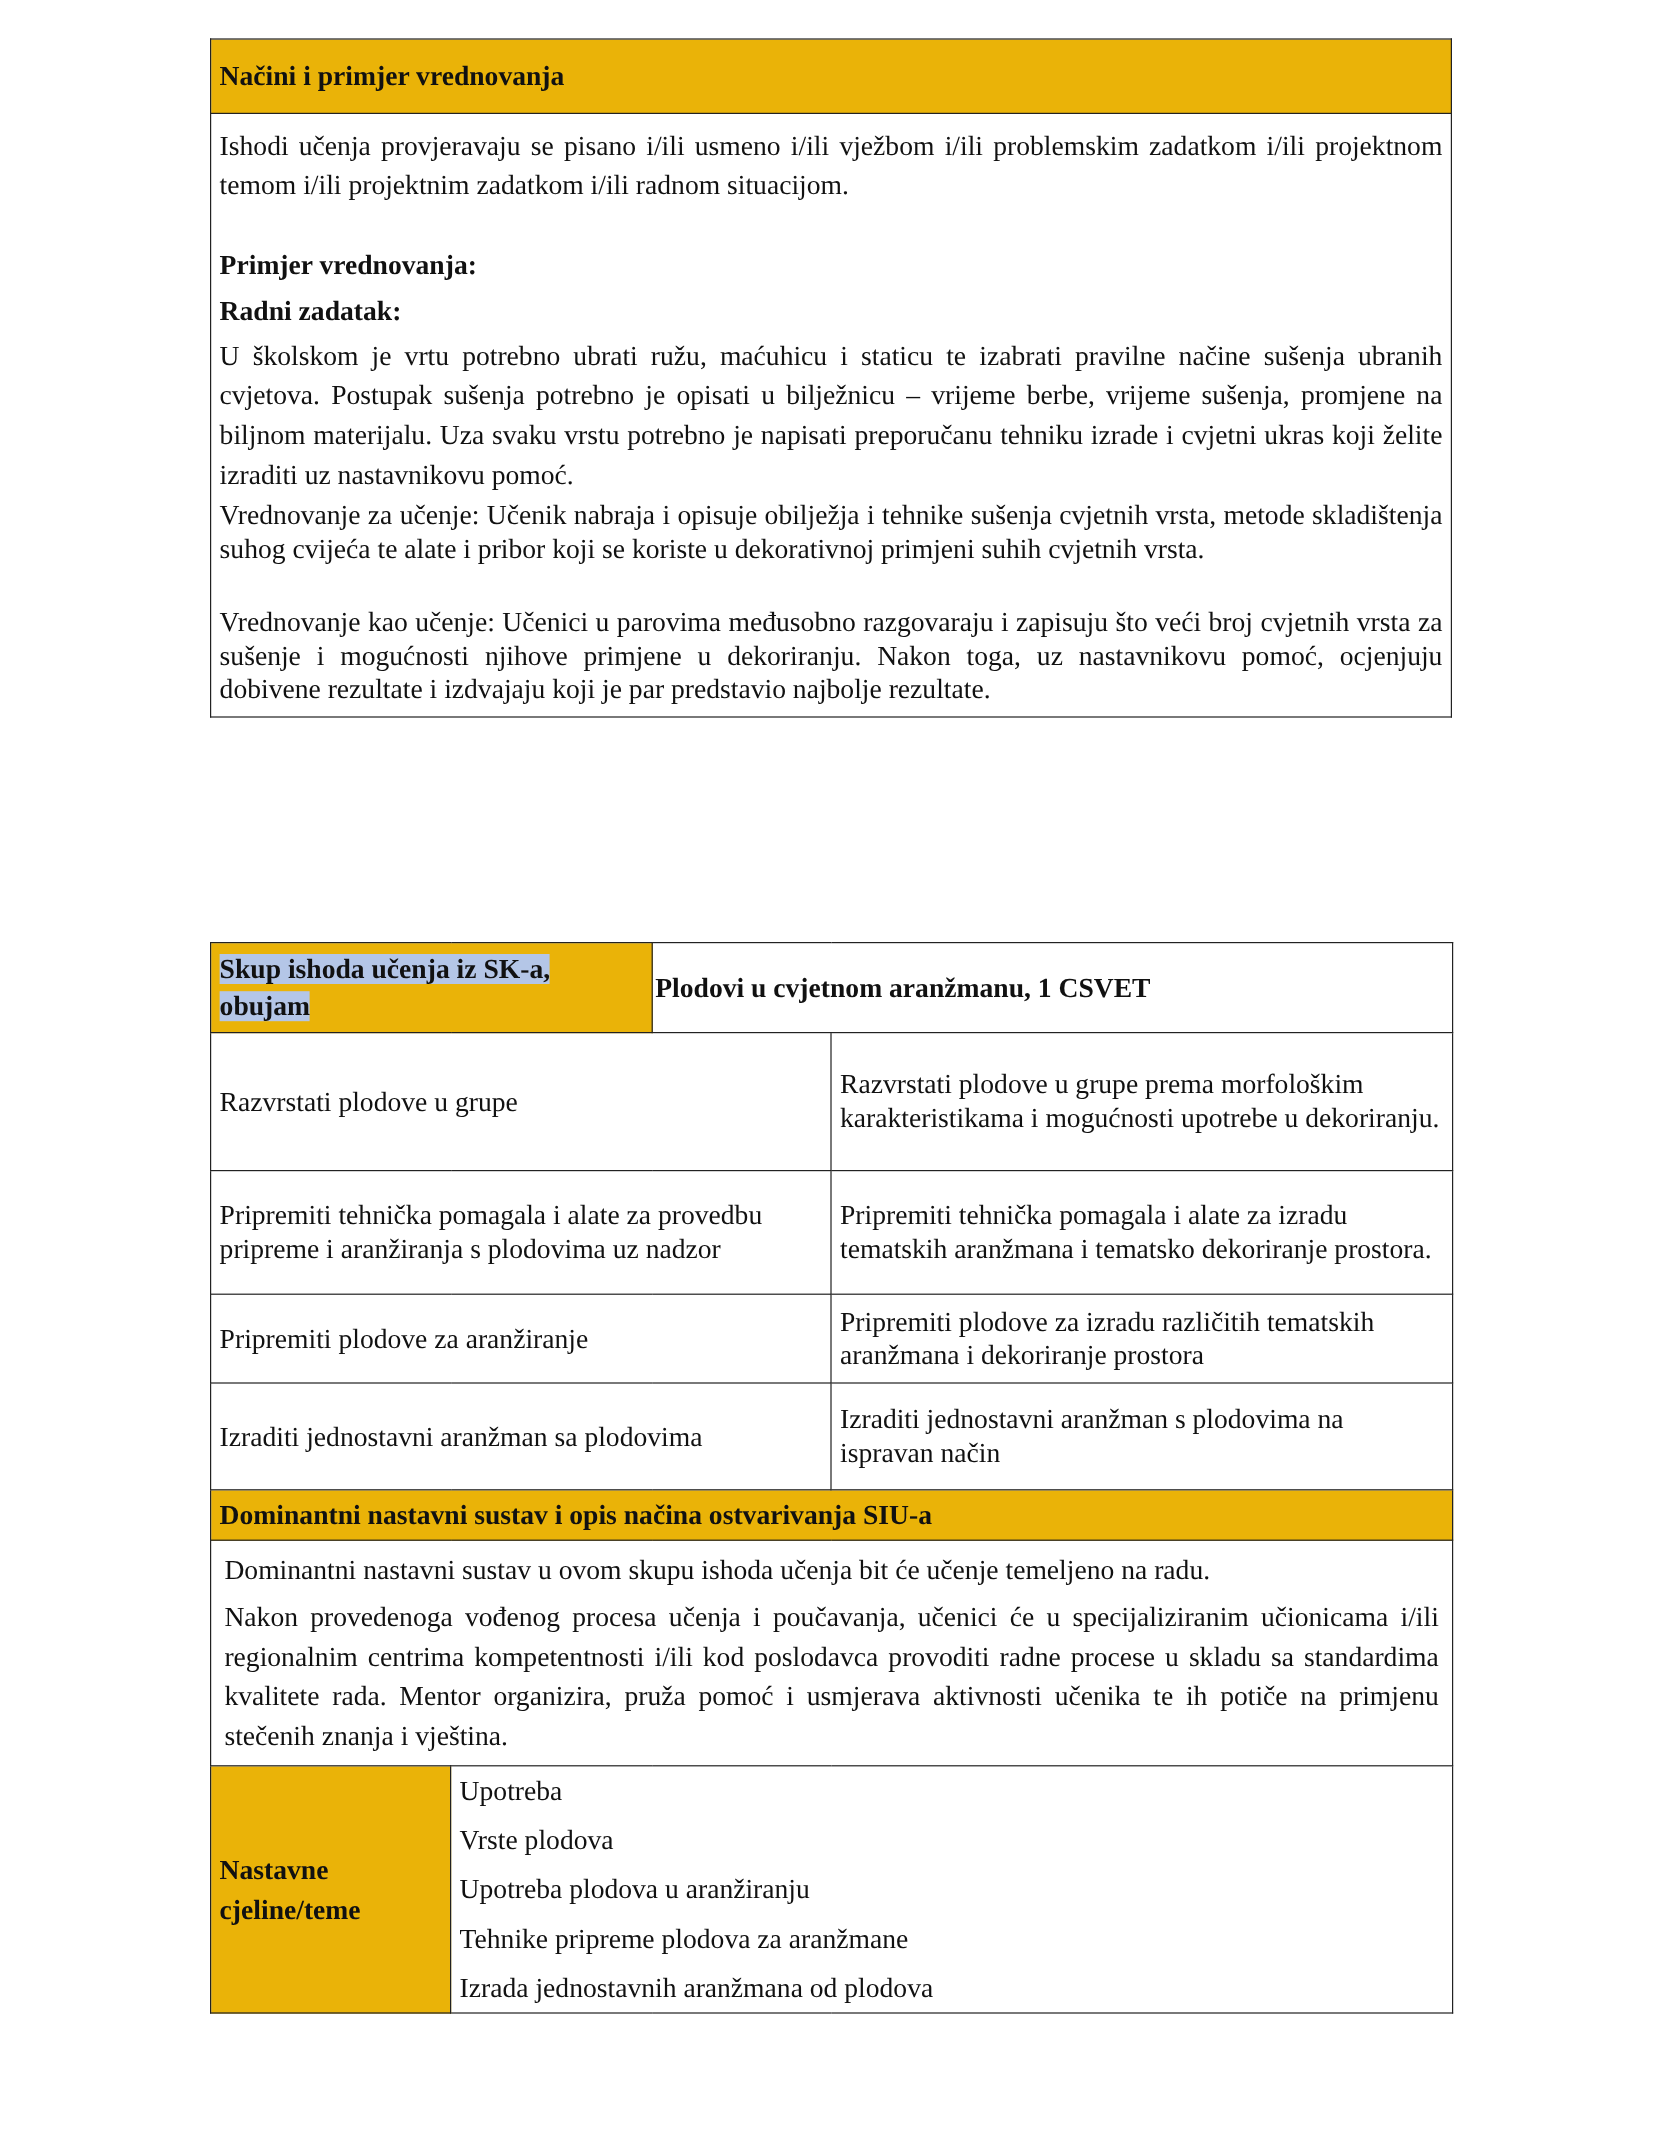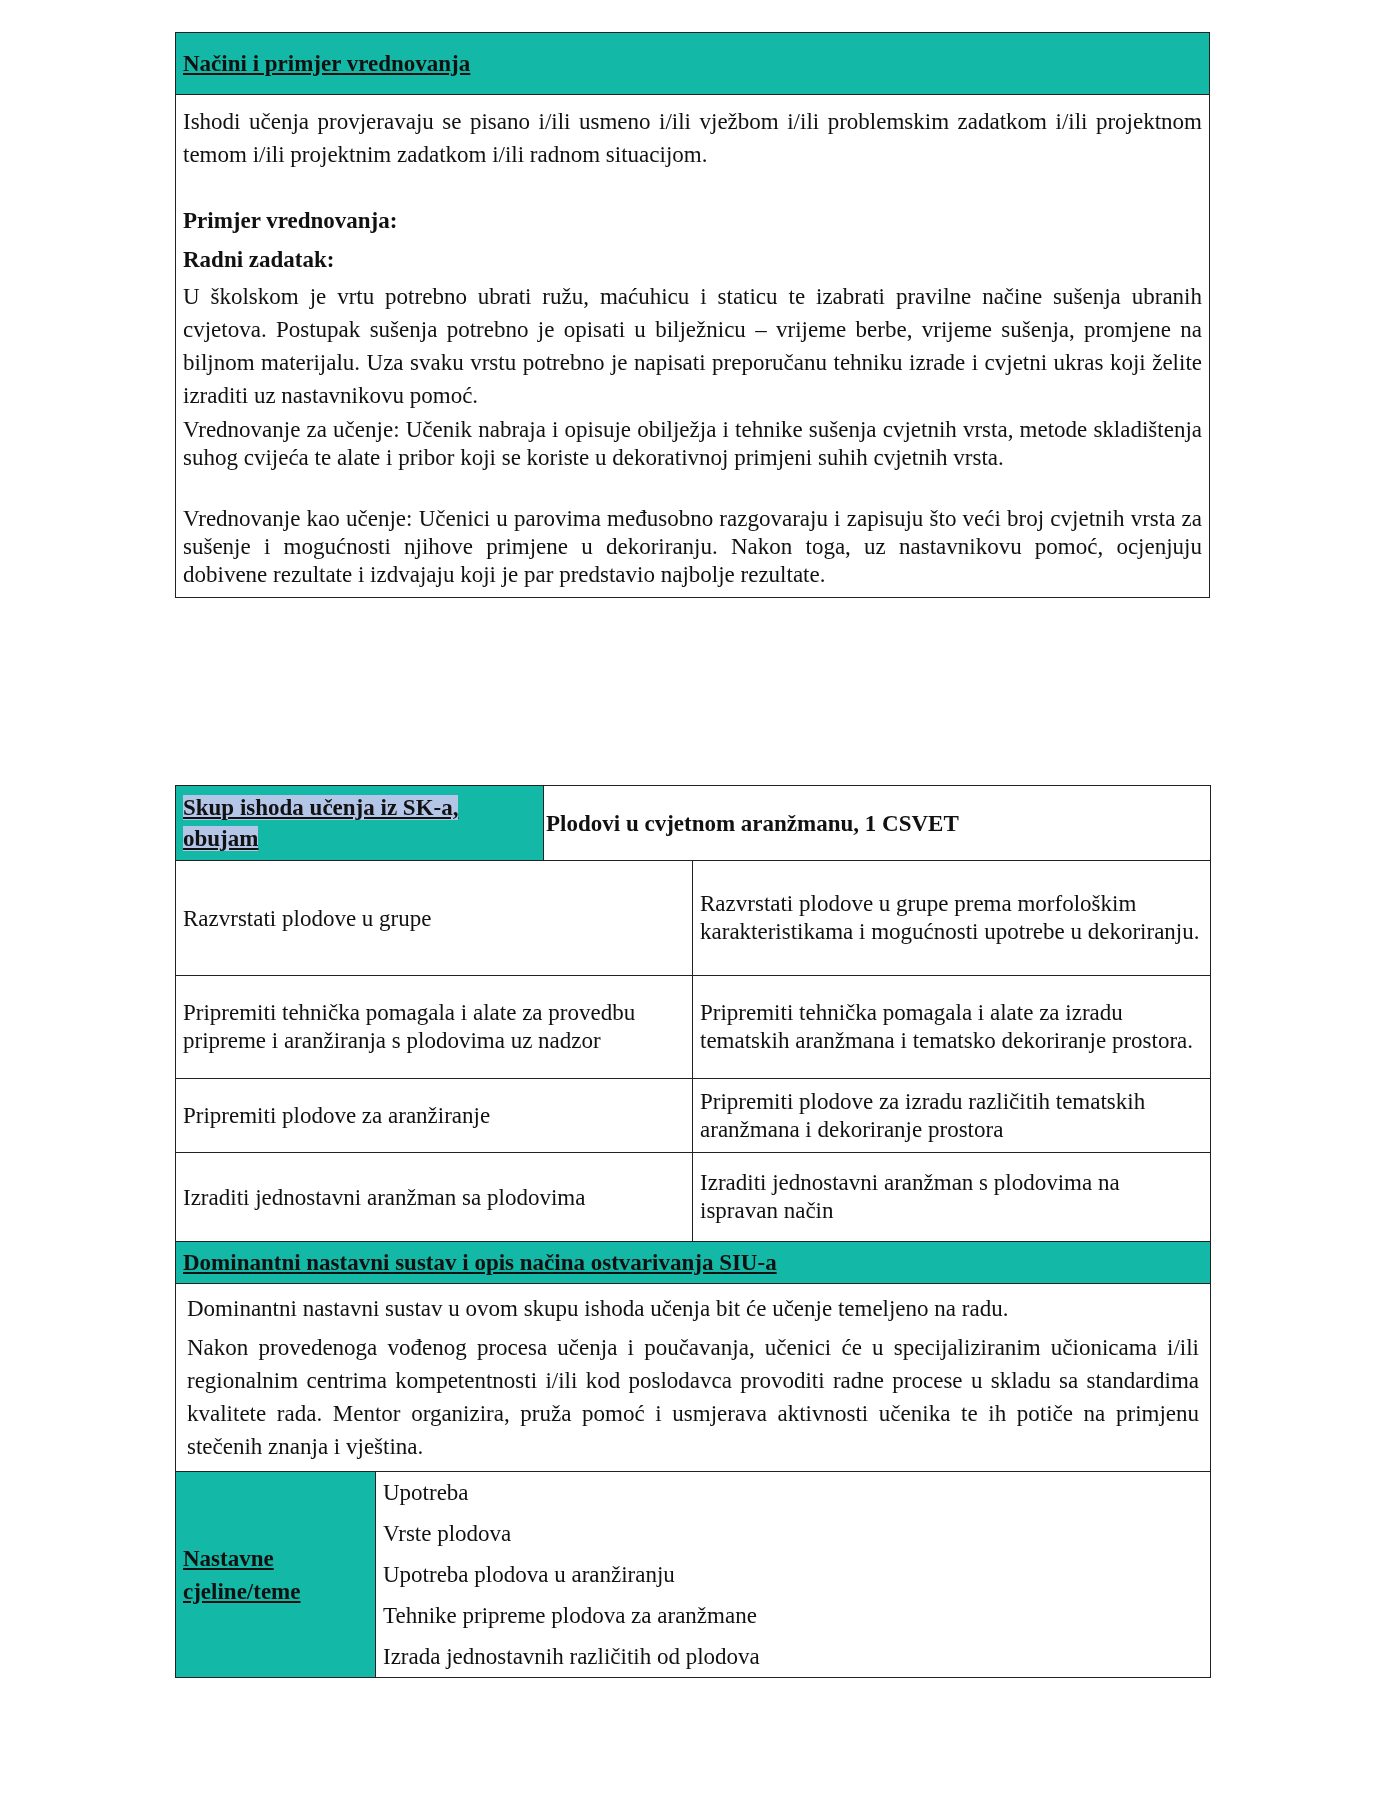--- a/index.html
+++ b/index.html
@@ -1,20 +1,20 @@
 <!DOCTYPE html>
 <html><head>
 <meta charset="utf-8">
 <style>
   html, body { margin:0; padding:0; background:#ffffff; }
   body { width:1386px; height:1797px; position:relative; overflow:hidden;
          font-family:"Liberation Serif", "DejaVu Serif", serif; color:#111; }
   table { border-collapse:collapse; position:absolute; left:175px; width:1035px; table-layout:fixed; }
   td, th { border:1.5px solid #222; vertical-align:middle; padding:4px 7px; font-size:23px; line-height:33px; }
-  .blue { background:#14b8a6;text-decoration:underline; }
+  .blue { background:#eab308; }
   .bold { font-weight:bold; }
   .just { text-align:justify; }
   .center { text-align:center; }
   #t1 { top:32px; }
   #t1 .hdr { height:53px; }
   #t1 .body p { margin:0; }
   #t1 .body { vertical-align:top; padding-top:10px; padding-bottom:8px; }
   .gap { height:33px; }
   .tight { line-height:28px; }
   #t2 { top:785px; }
@@ -85,17 +85,17 @@
       <p>Nakon provedenoga vođenog procesa učenja i poučavanja, učenici će u specijaliziranim učionicama i/ili regionalnim centrima kompetentnosti i/ili kod poslodavca provoditi radne procese u skladu sa standardima kvalitete rada. Mentor organizira, pruža pomoć i usmjerava aktivnosti učenika te ih potiče na primjenu stečenih znanja i vještina.</p>
     </td>
   </tr>
   <tr style="height:204px">
     <td class="blue bold">Nastavne cjeline/teme</td>
     <td colspan="3" class="topics" style="padding-top:0;padding-bottom:0">
       <p>Upotreba</p>
       <p>Vrste plodova</p>
       <p>Upotreba plodova u aranžiranju</p>
       <p>Tehnike pripreme plodova za aranžmane</p>
-      <p>Izrada jednostavnih različitih od plodova</p>
+      <p>Izrada jednostavnih aranžmana od plodova</p>
     </td>
   </tr>
 </tbody>
   </table>
 
 </body></html>

